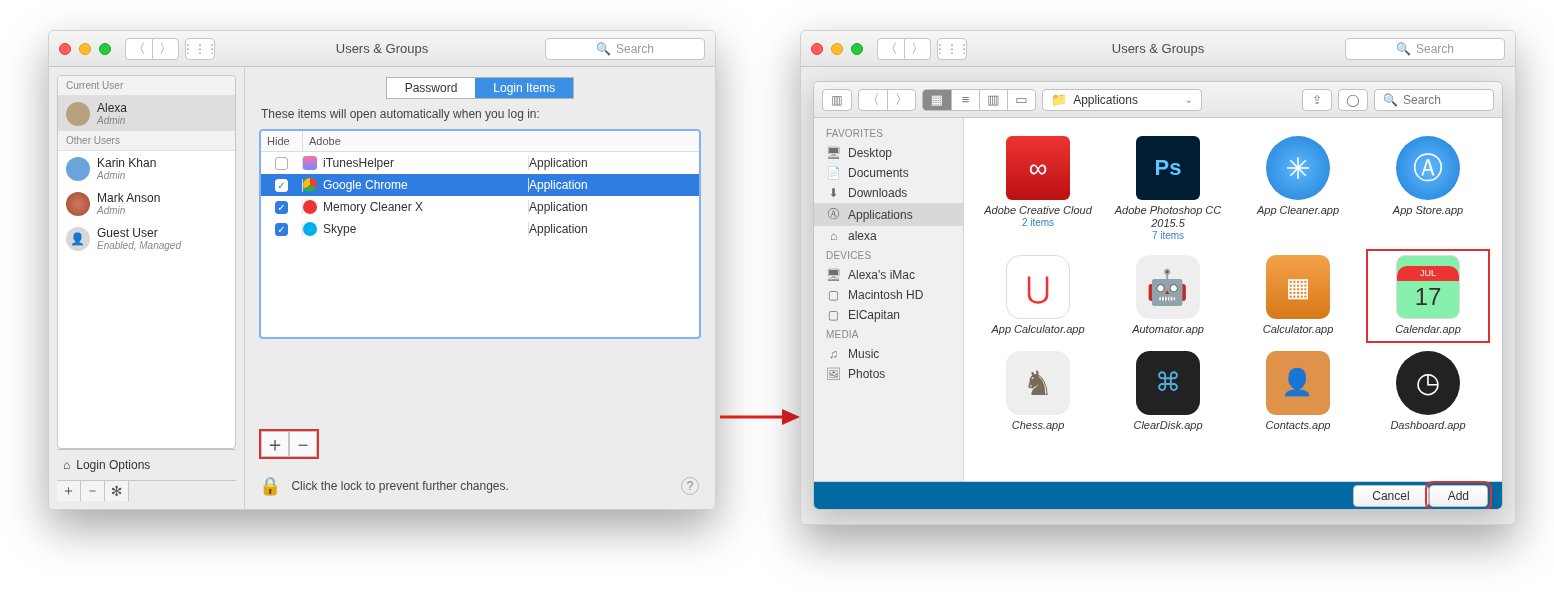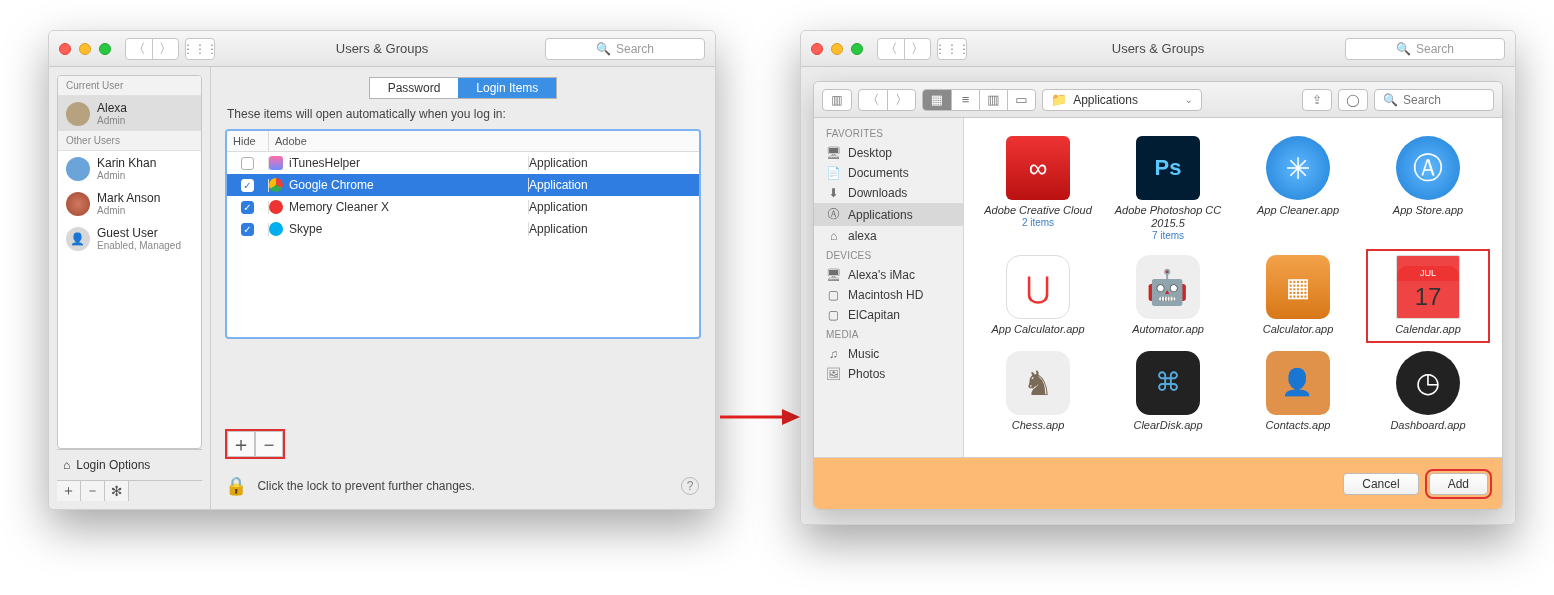--- a/index.html
+++ b/index.html
@@ -47,35 +47,35 @@
 }
 .wtitle { position:absolute; left:0; right:0; text-align:center; font-size:13px; color:#4a4a4a; pointer-events:none;}
 .searchbar {
   margin-left:auto; margin-right:10px; width:160px; height:22px; border:1px solid #c6c6c6; border-radius:4px;
   background:#fff; display:flex; align-items:center; justify-content:center; gap:5px; color:#9a9a9a; font-size:12px;
 }
 .mag { font-size:12px; }
 
 .body-left { display:flex; height:calc(100% - 36px); background:#ececec; }
 .sidebar-l {
-  width:162px; border-right:1px solid #cfcfcf; display:flex; flex-direction:column; padding:8px; background:#ececec;
+  width:196px; border-right:1px solid #cfcfcf; display:flex; flex-direction:column; padding:8px; background:#ececec;
 }
 .userbox {
   border:1px solid #c6c6c6; border-radius:4px; background:#fff; flex:1; overflow:hidden;
 }
 .sec-h { font-size:10px; color:#888; padding:4px 8px; background:#f2f2f2; border-bottom:1px solid #e0e0e0;}
 .urow { display:flex; gap:7px; align-items:center; padding:5px 8px; }
 .urow.sel { background:#dedede;}
 .uav { width:24px; height:24px; border-radius:50%; background:#bbb; flex-shrink:0; display:flex;align-items:center;justify-content:center;color:#fff;font-size:12px;}
 .uav.a1{background:#b6a27e;}
 .uav.a2{background:#6aa4d8;}
 .uav.a3{background:radial-gradient(#d07860,#a24830);}
 .uav.a4{background:#d7d7d7;color:#999;}
 .uinfo .un { font-size:12px; color:#2a2a2a;}
-.uinfo .us { font-size:10px; color:#888;}
+.uinfo .us { font-size:10px; color:#888;font-style:italic;}
 .login-opt { display:flex; align-items:center; gap:6px; padding:8px 6px; border-top:1px solid #c6c6c6; font-size:12px;}
 .smallctrl { display:flex; border-top:1px solid #c6c6c6;}
 .smallctrl div { width:24px; height:20px; border-right:1px solid #c6c6c6; display:flex;align-items:center;justify-content:center;font-size:14px;color:#555;background:#f4f4f4;}
 
 .content-l { flex:1; padding:10px 14px; position:relative; }
 .seg { display:flex; justify-content:center; margin-bottom:8px;}
 .seg-inner { display:flex; border:1px solid #b4b4b4; border-radius:0; overflow:hidden;}
 .seg-inner div { padding:3px 18px; font-size:12px; background:#fff;}
 .seg-inner div.on { background:#3b8fe4; color:#fff;}
 .subt { font-size:12px; color:#444; margin:6px 2px 8px;}
@@ -126,30 +126,30 @@
 .app{display:flex;flex-direction:column;align-items:center;text-align:center;position:relative;padding:4px;}
 .app.boxed{outline:2px solid #e03030;}
 .aicon{width:64px;height:64px;border-radius:14px;display:flex;align-items:center;justify-content:center;font-size:26px;color:#fff;position:relative;}
 .aicon.cc{background:linear-gradient(#e33,#b11);border-radius:6px;}
 .aicon.ps{background:#001d33;border-radius:6px;color:#5cc8ff;font-weight:bold;font-size:22px;}
 .aicon.appclean{background:radial-gradient(#5fb8ff,#1e7fd6);border-radius:50%;font-size:30px;}
 .aicon.appstore{background:radial-gradient(#5fb8ff,#1e7fd6);border-radius:50%;font-size:30px;}
 .aicon.unin{background:#fff;border:1px solid #ddd;border-radius:14px;}
 .aicon.auto{background:#eee;border-radius:14px;}
 .aicon.calc{background:linear-gradient(#f3a24a,#d87818);border-radius:10px;}
-.aicon.cal{background:#ef4444;border:1px solid #ddd;border-radius:2px;font-size:11px;color:#333;flex-direction:column;line-height:1;text-align:center;}
+.aicon.cal{background:#86efac;border:1px solid #ddd;border-radius:9px;font-size:11px;color:#333;flex-direction:column;line-height:1;text-align:center;}
 .aicon.cal .m{background:#e33;color:#fff;width:100%;border-radius:10px 10px 0 0;padding:3px 0;font-size:9px;}
 .aicon.cal .d{font-size:24px;color:#333;padding-top:4px;}
 .aicon.chess{background:#eee;border-radius:14px;font-size:34px;color:#7a6a58;}
 .aicon.cdisk{background:#222;border-radius:14px;}
 .aicon.cont{background:#e0924a;border-radius:10px;}
 .aicon.dash{background:#222;border-radius:50%;font-size:28px;}
 .alabel{font-size:11px;color:#333;margin-top:4px;line-height:1.2;max-width:110px;font-style:italic;}
 .asub{font-size:10px;color:#3a7fc8;}
-.sheet-bot{height:52px;border-top:1px solid #d0d0d0;background:#fdba74;display:flex;align-items:center;justify-content:flex-end;gap:10px;padding:0 14px;}
+.sheet-bot{height:28px;border-top:1px solid #d0d0d0;background:#0369a1;display:flex;align-items:center;justify-content:flex-end;padding:0 14px;}
 .btn{height:22px;border:1px solid #bcbcbc;border-radius:4px;background:linear-gradient(#fff,#f0f0f0);font-size:12px;padding:0 18px;display:flex;align-items:center;color:#333;}
 .btn.boxed{outline:2px solid #e03030;outline-offset:2px;}
 </style>
 </head>
 <body>
 
 <div class="window win-left">
   <div class="titlebar">
     <div class="traffic">
       <div class="tl red"></div>

